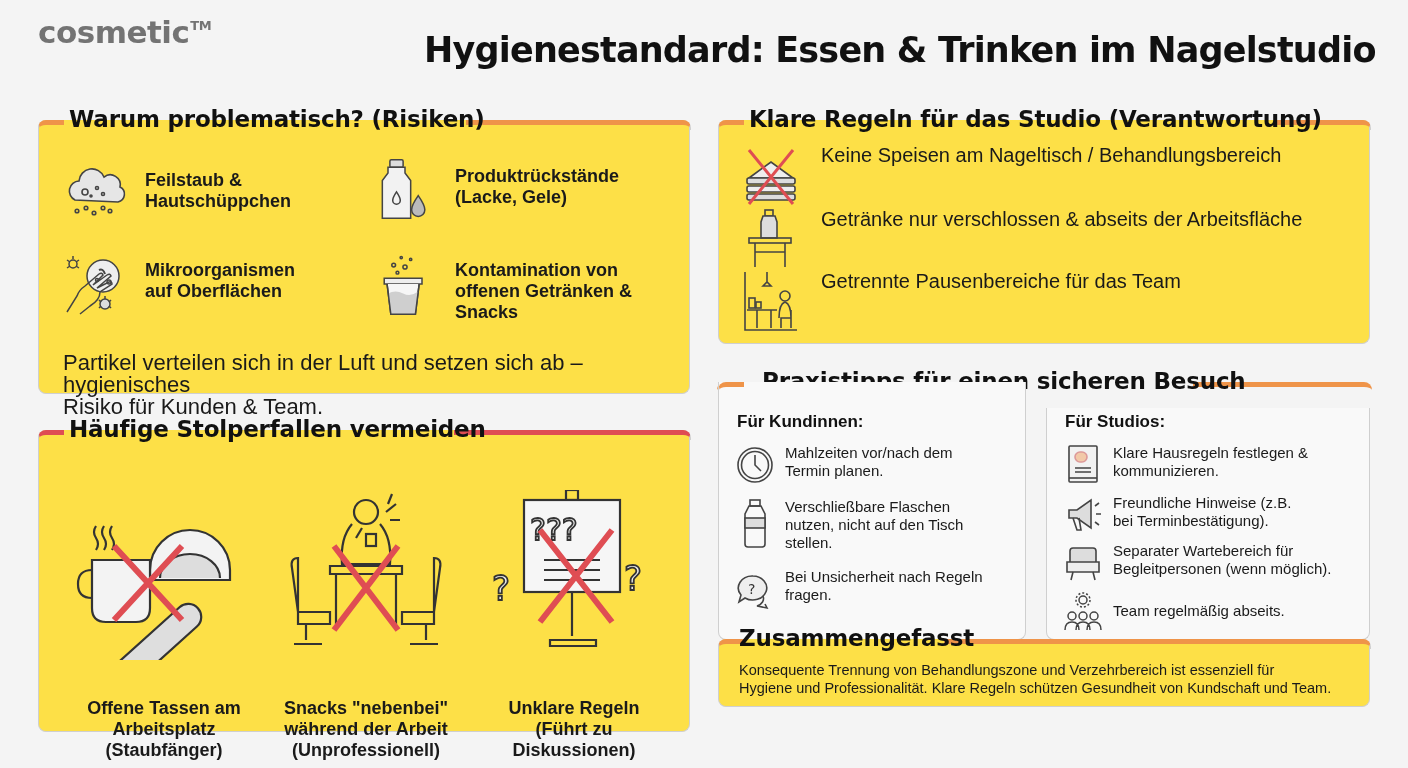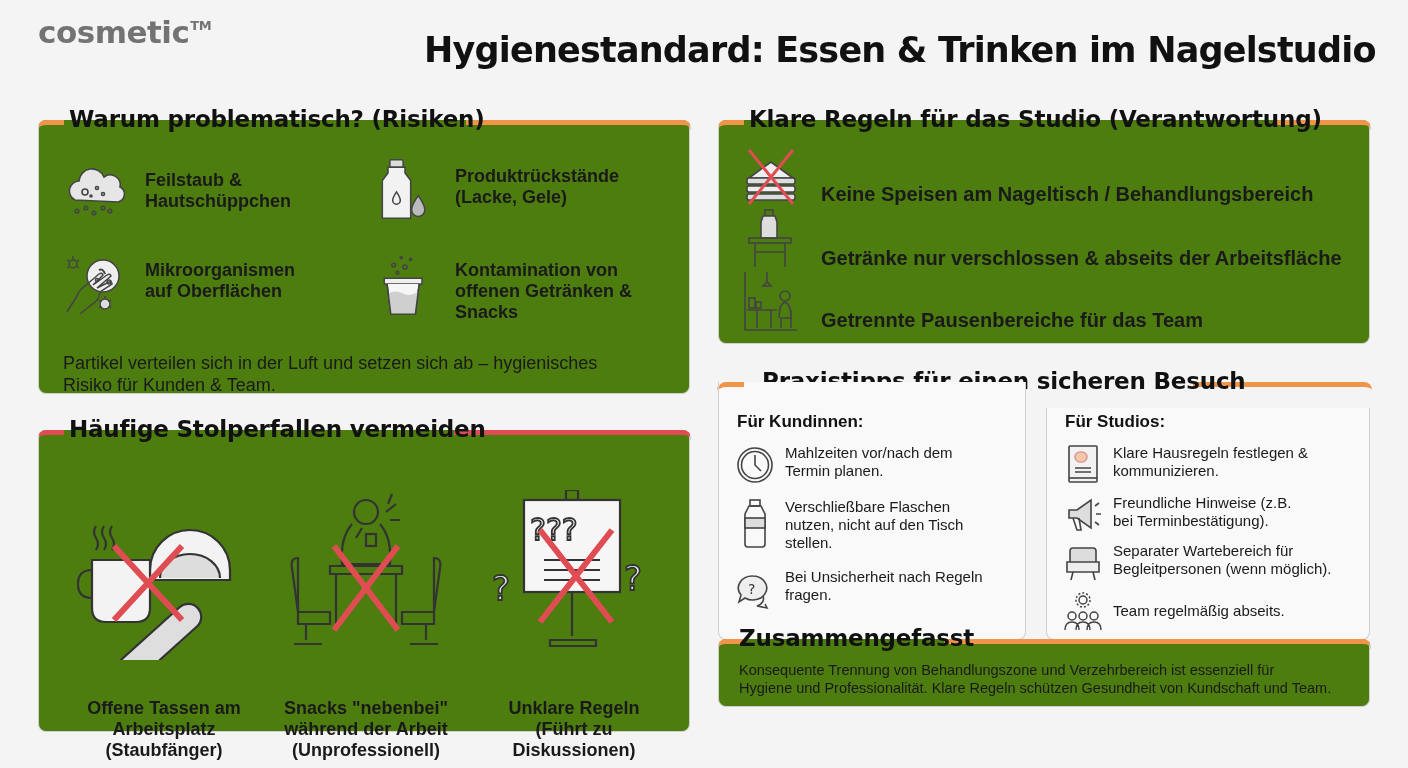--- a/index.html
+++ b/index.html
@@ -13,21 +13,21 @@
   .logo { position: absolute; left: 38px; top: 18px; line-height: 0.95; }
   .logo .l1 { font-family: "DejaVu Sans", sans-serif; font-weight: bold; font-size: 30px; color: #f0924a; letter-spacing: -0.5px; }
   .logo .l2 { font-family: "DejaVu Sans", sans-serif; font-weight: bold; font-size: 31px; color: #737373; letter-spacing: -0.5px; }
   .logo .tm { font-size: 13px; vertical-align: top; position: relative; top: 2px; margin-left: 1px; }
   .main-title {
     position: absolute; left: 424px; top: 30px; width: 944px;
     font-family: "DejaVu Sans", sans-serif; font-weight: bold; font-size: 35px;
     letter-spacing: -0.8px; color: #111; white-space: nowrap;
   }
   .panel {
-    position: absolute; background: #4d7c0f;
+    position: absolute; background: #fde047;
     border: 1.5px solid #cfcfcf; border-top: none; border-radius: 8px;
   }
   .panel .topline { position: absolute; left: -1.5px; right: -1.5px; top: 0; height: 10px; pointer-events: none; }
   .panel .topline .left {
     position: absolute; left: 0; top: 0; width: 26px; height: 10px;
     border-top: 5px solid var(--accent); border-left: 1.5px solid #cfcfcf;
     border-top-left-radius: 8px;
   }
   .panel .topline .right {
     position: absolute; right: 0; top: 0; height: 10px;
@@ -38,27 +38,27 @@
     position: absolute; top: -14px; font-weight: bold; font-size: 23px;
     color: #111; background: transparent; white-space: nowrap; letter-spacing: -0.2px;
     font-family: "DejaVu Sans", sans-serif;
   }
   .orange { --accent: #ef9449; }
   .red { --accent: #df4d53; }
 
   .risk-item { position: absolute; display: flex; align-items: flex-start; }
   .risk-item .ic { width: 68px; height: 68px; }
   .risk-item .txt { font-weight: bold; font-size: 18px; line-height: 21px; margin-left: 16px; margin-top: 10px; color: #1a1a1a; }
-  .risk-note { position: absolute; left: 24px; top: 232px; font-size: 18px; line-height: 22px; color: #1a1a1a; width: 620px; }
+  .risk-note { position: absolute; left: 24px; top: 232px; font-size: 22px; line-height: 22px; color: #1a1a1a; width: 620px; }
 
   .pit { position: absolute; top: 60px; width: 210px; text-align: center; }
   .pit svg { width: 180px; height: 170px; }
   .pit .cap { font-weight: bold; font-size: 18px; line-height: 21px; margin-top: 34px; color: #1a1a1a; }
 
-  .rule { position: absolute; left: 24px; display: flex; align-items: flex-end; font-weight: bold; }
+  .rule { position: absolute; left: 24px; display: flex; align-items: flex-start; }
   .rule svg { width: 56px; height: 62px; }
   .rule .txt { font-size: 20px; margin-left: 22px; color: #1a1a1a; }
 
   .subpanel { position: absolute; border: 1.5px solid #cfcfcf; border-top: none; border-radius: 0 0 8px 8px; padding-left: 46px; }
   .subpanel .sh { font-weight: bold; font-size: 17px; position: absolute; left: 18px; top: 12px; }
   .tip { position: absolute; left: 16px; display: flex; align-items: flex-start; }
   .tip svg { width: 40px; height: 42px; flex: none; }
   .tip .txt { font-size: 15px; line-height: 18px; margin-left: 10px; color: #1a1a1a; }
 
   .summary-text { position: absolute; left: 20px; top: 22px; font-size: 14.5px; line-height: 18px; color: #1a1a1a; width: 630px; }

